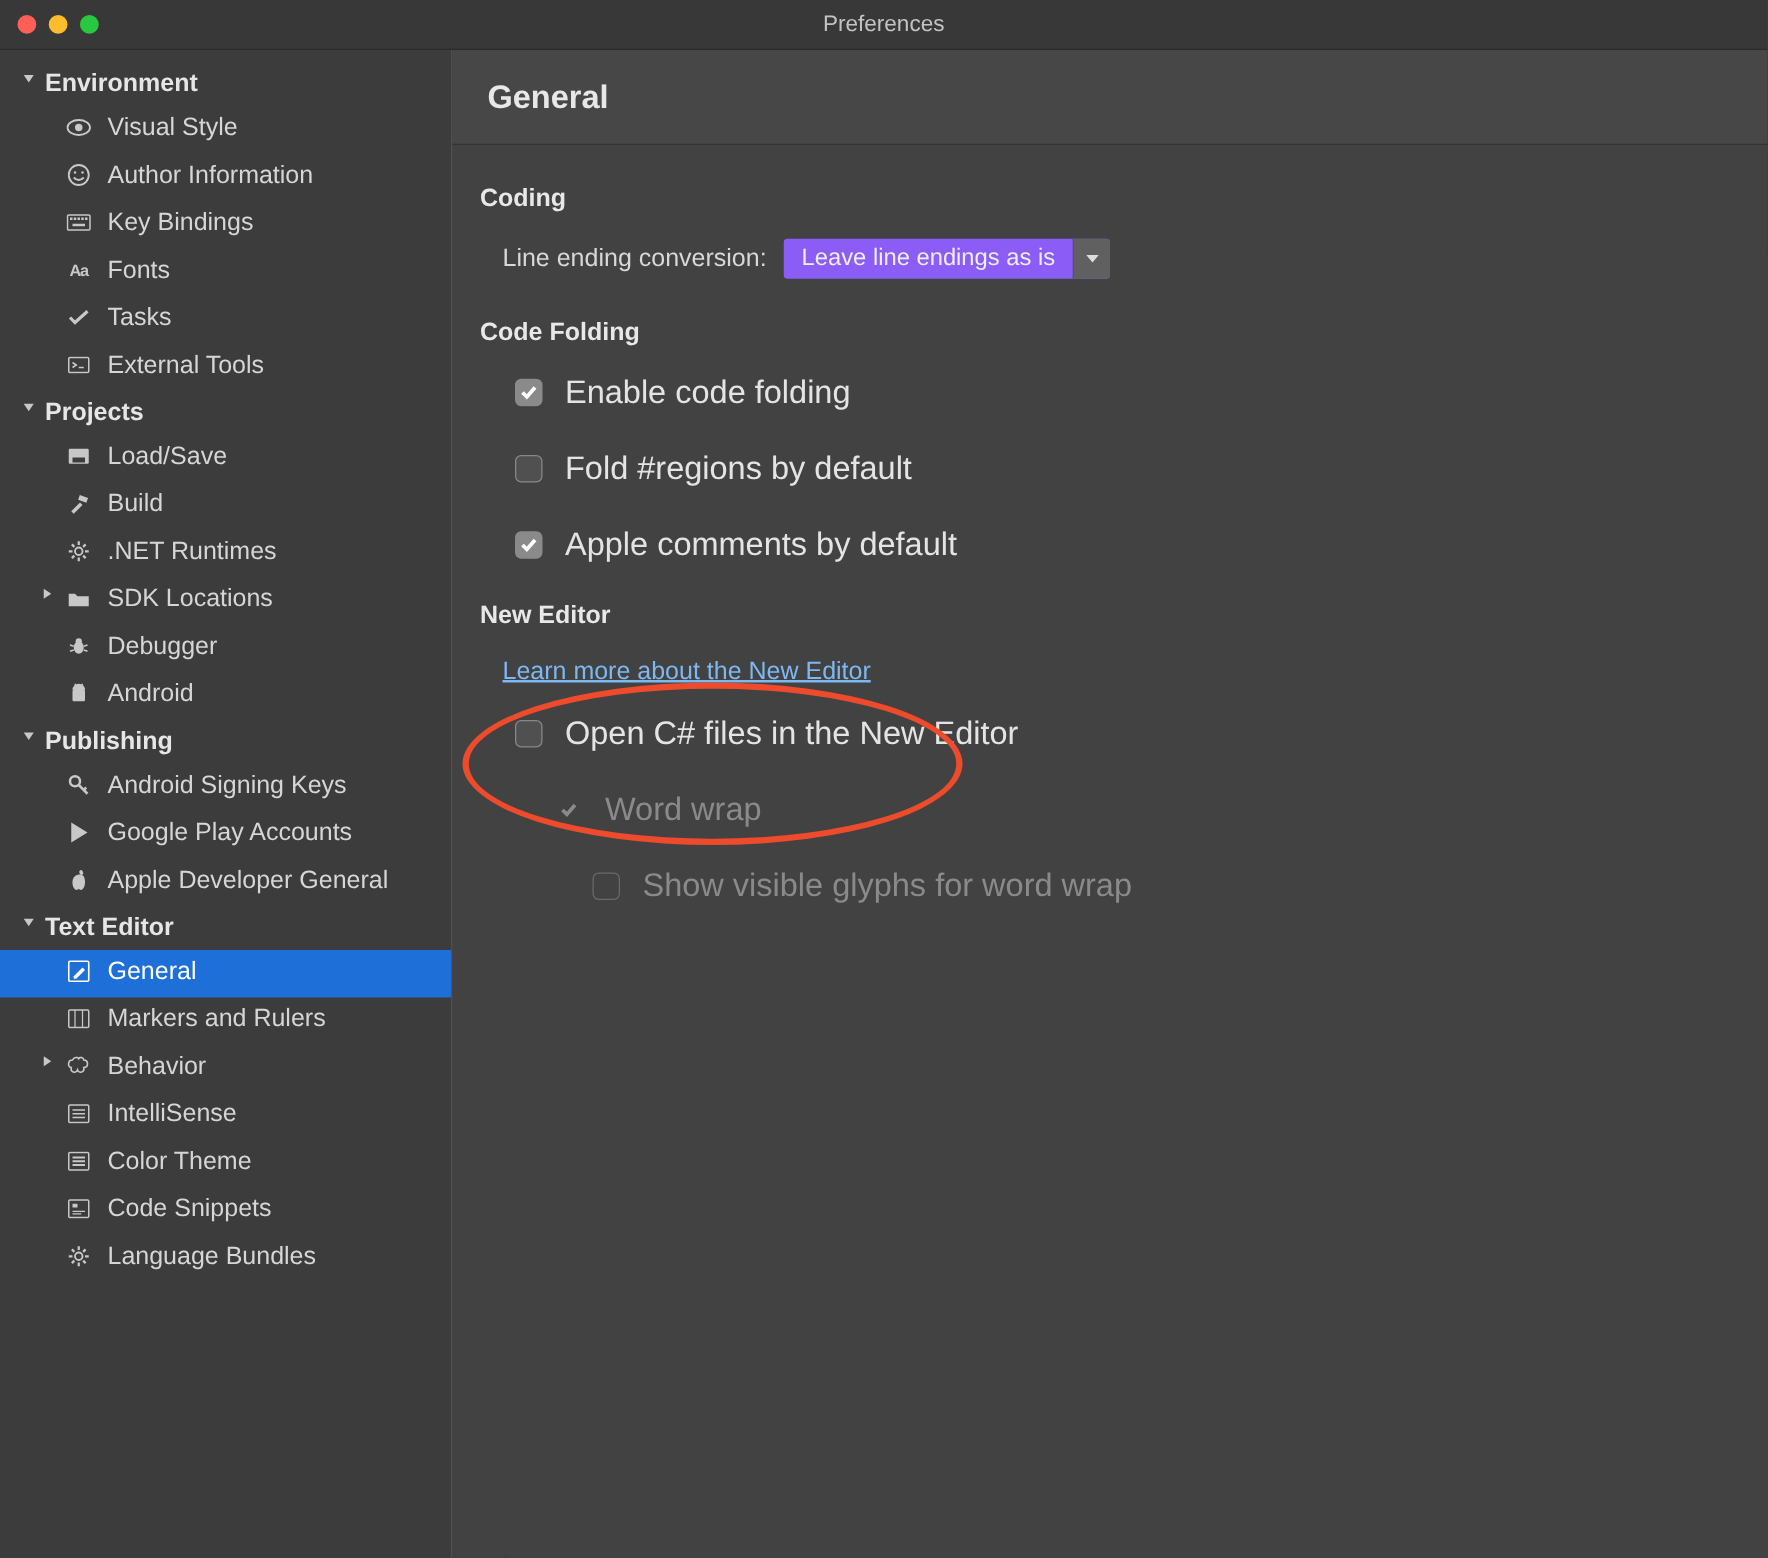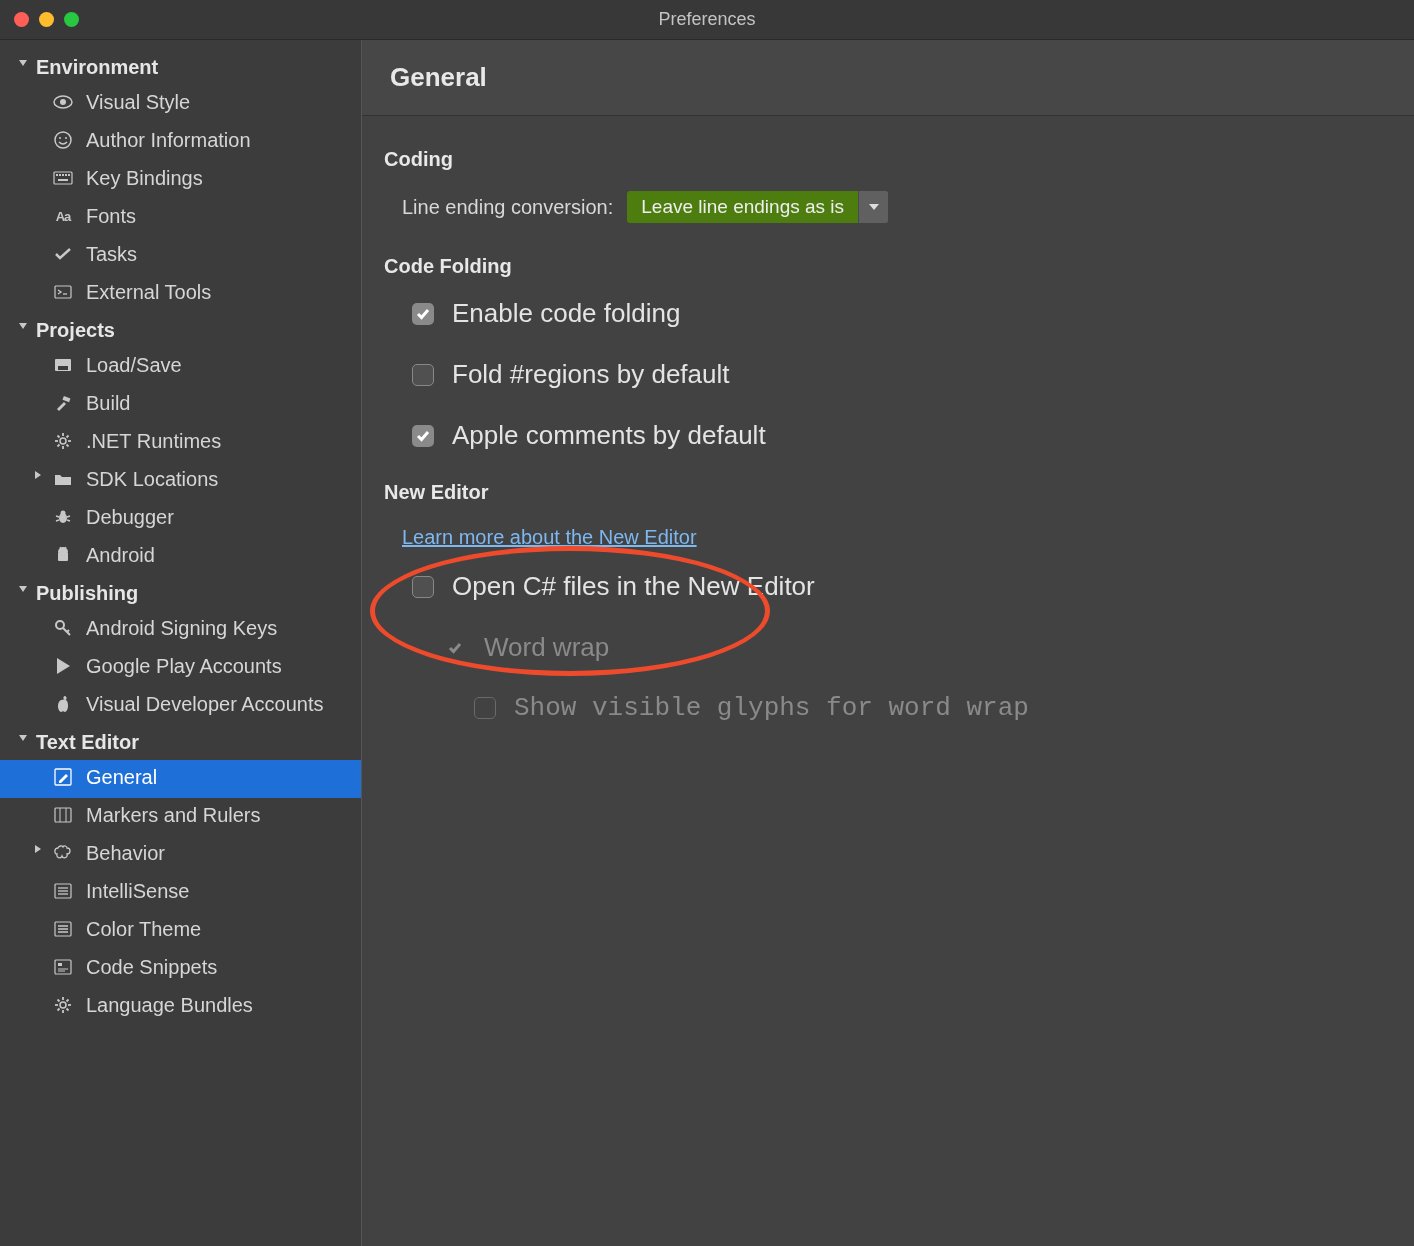--- a/index.html
+++ b/index.html
@@ -124,21 +124,21 @@
   .field-row {
     display: flex;
     align-items: center;
     gap: 14px;
     margin: 18px 0 32px 18px;
     font-size: 20px;
   }
   .select-wrap {
     display: flex;
     align-items: center;
-    background: #4d7c0f;
+    background: #8b5cf6;
     border-radius: 3px;
     height: 32px;
   }
   .select-text {
     padding: 0 14px;
     color: #eee;
     font-size: 19px;
   }
   .select-arrow {
     width: 30px; height: 32px;
@@ -151,21 +151,21 @@
   }
   .check-row {
     display: flex;
     align-items: center;
     gap: 18px;
     margin: 0 0 30px 28px;
     font-size: 26px;
     color: #e4e4e4;
   }
   .check-row.indent1 { margin-left: 60px; }
-  .check-row.indent2 { margin-left: 90px; font-family: Liberation Mono, monospace; }
+  .check-row.indent2 { margin-left: 90px; }
   .check-row.disabled { color: #8a8a8a; }
   .checkbox {
     width: 22px; height: 22px;
     border-radius: 5px;
     display: flex;
     align-items: center;
     justify-content: center;
     flex-shrink: 0;
   }
   .checkbox.unchecked {
@@ -389,21 +389,21 @@
         </span>
         <span>Google Play Accounts</span>
       </div>
       <div class="sidebar-item">
         <span class="icon">
           <svg width="16" height="18" viewBox="0 0 16 18">
             <path d="M12 6 C10 4 6 4 4 7 C2 10 3 16 6 17 C7 17 8 16 8 16 C8 16 9 17 10 17 C13 16 14 10 12 6 Z" fill="currentColor"></path>
             <ellipse cx="10" cy="3" rx="1.5" ry="2" fill="currentColor" transform="rotate(-25 10 3)"></ellipse>
           </svg>
         </span>
-        <span>Visual Developer Accounts</span>
+        <span>Apple Developer General</span>
       </div>
       <div class="section-header">
         <span class="caret">
           <svg width="10" height="8" viewBox="0 0 10 8">
             <path d="M1 1 L9 1 L5 7 Z" fill="#c8c8c8"></path>
           </svg>
         </span>
         <span>Text Editor</span>
       </div>
       <div class="sidebar-item selected">

